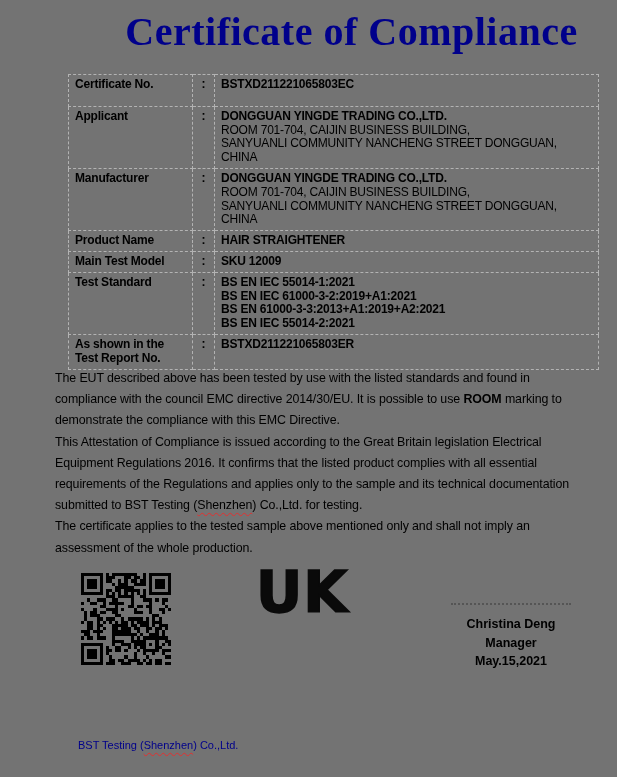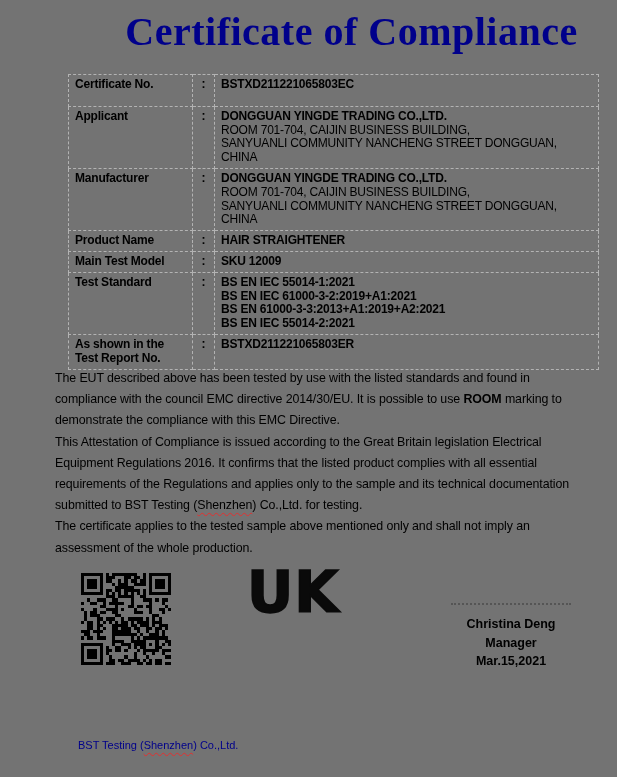--- a/index.html
+++ b/index.html
@@ -36,21 +36,21 @@
   
   .spell{
     text-decoration:underline wavy var(--spellcheck,#e03131);
     text-decoration-thickness:1px;text-underline-offset:2.5px;
   }
   
   .qr{position:absolute;left:81px;top:573px;width:90px;height:92px;}
   .qr svg{display:block;width:90px;height:92px;}
   
   .ukca{
-    position:absolute;left:247px;top:568px;
+    position:absolute;left:256px;top:568px;
     font-family:"DejaVu Sans",sans-serif;font-weight:bold;font-size:57px;
     line-height:48px;letter-spacing:1px;color:#0a0a0a;
     -webkit-text-stroke:1.6px #0a0a0a;
   }
   
   .signature{position:absolute;left:447px;top:603px;width:128px;text-align:center;}
   .sig-line{width:120px;height:0;border-top:2px dotted #555;margin:0 auto 10px auto;}
   .signature .line{font-weight:bold;font-size:12.5px;line-height:18.5px;}
   
   .footer{position:absolute;left:70px;top:703px;color:var(--footer,#00008B);white-space:pre-wrap;}
@@ -575,21 +575,21 @@
   </div>
 
   <div class="ukca">
     <div>UK</div>
   </div>
 
   <div class="signature">
     <div class="sig-line"></div>
     <div class="line">Christina Deng</div>
     <div class="line">Manager</div>
-    <div class="line">Mar.15,2021</div>
+    <div class="line">May.15,2021</div>
   </div>
 
   <div class="footer">
     <div class="f1"><span>BST Testing (</span><span class="spell">Shenzhen</span><span>) Co.,Ltd.</span></div>
     
     
   </div>
 
 </div>
 

